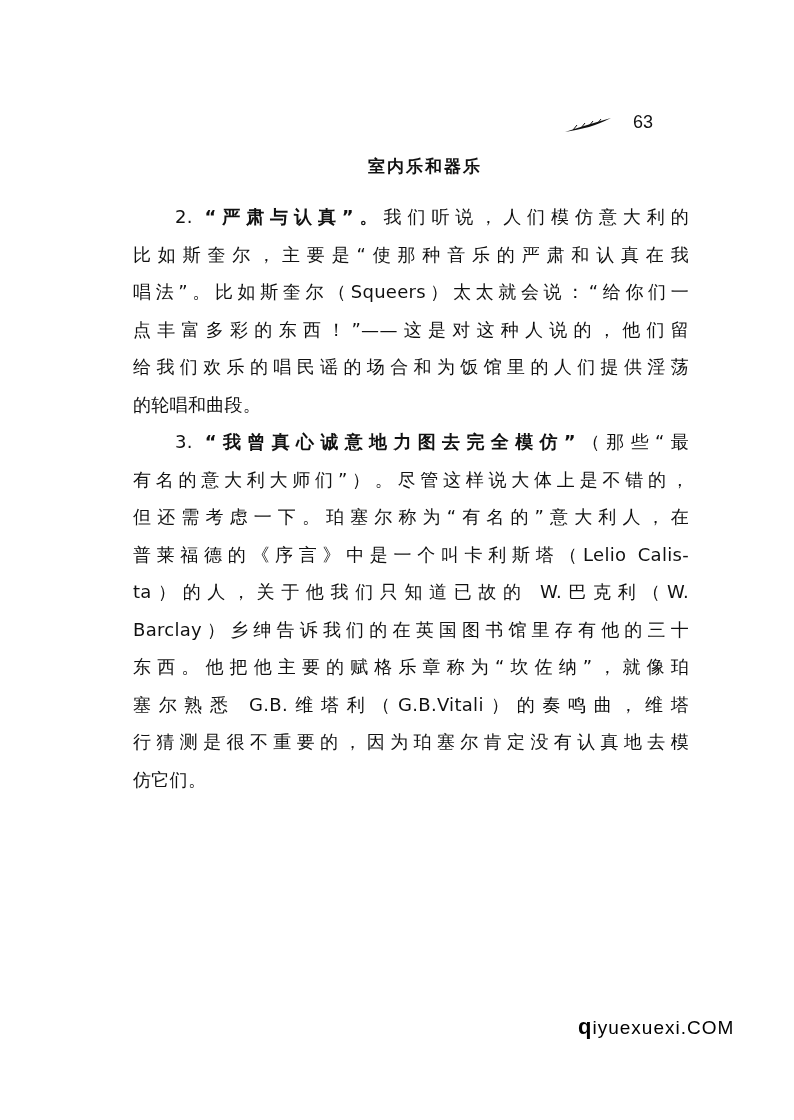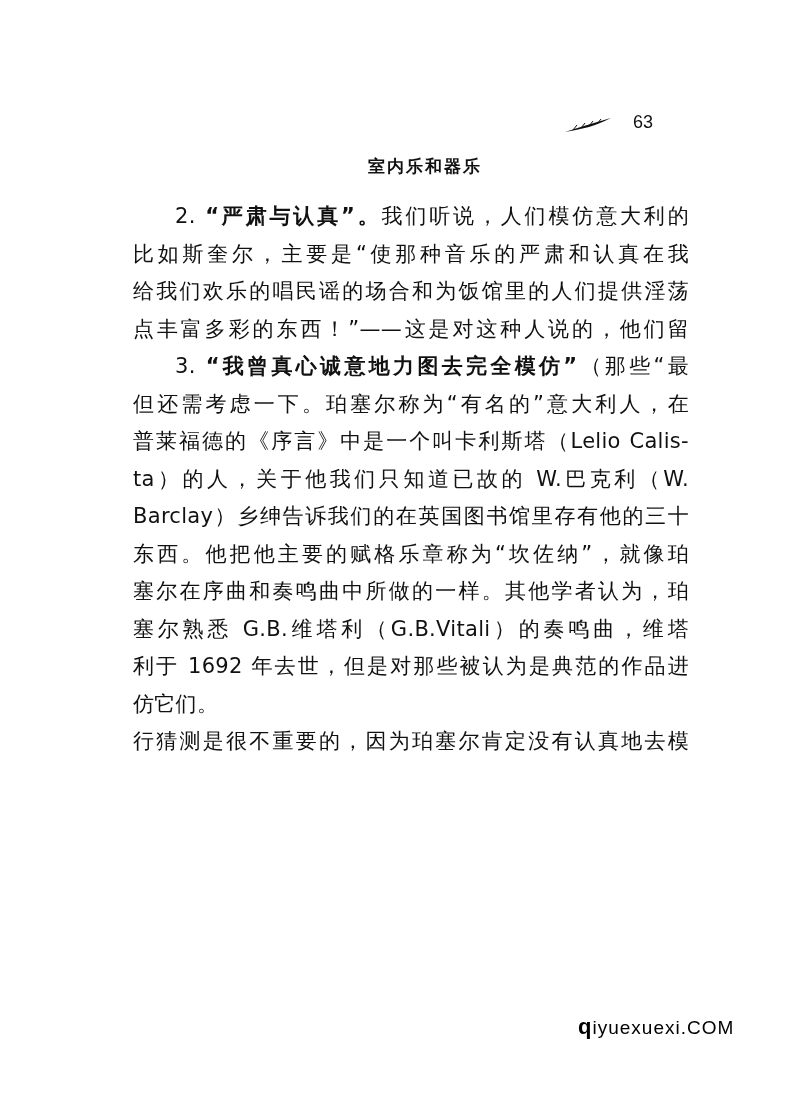--- a/index.html
+++ b/index.html
@@ -5,21 +5,21 @@
     html, body { margin: 0; padding: 0; background: #ffffff; }
     body { width: 794px; height: 1120px; position: relative; overflow: hidden;
            font-family: "DejaVu Serif", "Liberation Serif", serif; color: #111; }
     .header { position: absolute; top: 112px; left: 368px; width: 300px; height: 30px; }
     .running-title { position: absolute; left: 0; top: 0; font-size: 17px; font-weight: bold;
                      letter-spacing: 2px; font-family: "DejaVu Sans", sans-serif; color:#111;margin-top:43px; }
     .ornament { position: absolute; left: 195px; top: 4px; width: 50px; height: 18px; }
     .page-number { position: absolute; left: 265px; top: 0; font-size: 18px;
                    font-family: "Liberation Sans", sans-serif; color:#111; }
     .body-text { position: absolute; top: 198px; left: 133px; width: 556px; }
-    .line { height: 37.5px; line-height: 37.5px; font-size: 21px; white-space: nowrap;
+    .line { height: 37.5px; line-height: 37.5px; font-size: 18px; white-space: nowrap;
             text-align: justify; text-align-last: justify; font-family: "DejaVu Sans", sans-serif;
             letter-spacing: 0.3px; }
     .line.last { text-align-last: left; }
     .line.indent { padding-left: 42px; }
     .bold { font-weight: bold; }
     .watermark { position: absolute; left: 578px; top: 1014px; font-size: 19px;
                  color: #000000; font-family: "Liberation Sans", sans-serif; letter-spacing: 1px; }
     .watermark .q { font-weight: bold; font-size: 22px; }
   </style>
 </head>
@@ -34,34 +34,35 @@
   <span class="page-number">63</span>
 </div>
 
 <div class="body-text">
 
   <div class="line indent">
     <span>2.</span>
     <span class="bold">“严肃与认真”。</span><span>我们听说，人们模仿意大利的</span>
   </div>
   <div class="line">比如斯奎尔，主要是“使那种音乐的严肃和认真在我</div>
+  <div class="line">唱法”。比如斯奎尔（Squeers）太太就会说：“给你们一</div>
+  <div class="line">点丰富多彩的东西！”——这是对这种人说的，他们留</div>
   <div class="line">给我们欢乐的唱民谣的场合和为饭馆里的人们提供淫荡</div>
-  <div class="line">点丰富多彩的东西！”——这是对这种人说的，他们留</div>
+  <div class="line last">的轮唱和曲段。</div>
 
   <div class="line indent">
     <span>3.</span>
     <span class="bold">“我曾真心诚意地力图去完全模仿”</span><span>（那些“最</span>
   </div>
+  <div class="line">有名的意大利大师们”）。尽管这样说大体上是不错的，</div>
   <div class="line">但还需考虑一下。珀塞尔称为“有名的”意大利人，在</div>
   <div class="line">普莱福德的《序言》中是一个叫卡利斯塔（Lelio Calis-</div>
   <div class="line">ta）的人，关于他我们只知道已故的 W.巴克利（W.</div>
   <div class="line">Barclay）乡绅告诉我们的在英国图书馆里存有他的三十</div>
   <div class="line">东西。他把他主要的赋格乐章称为“坎佐纳”，就像珀</div>
-  <div class="line">塞尔在序曲和奏鸣曲中所做的一样。其他学者认为，珀</div>
   <div class="line">塞尔熟悉 G.B.维塔利（G.B.Vitali）的奏鸣曲，维塔</div>
-  <div class="line">利于 1692 年去世，但是对那些被认为是典范的作品进</div>
+  <div class="line">行猜测是很不重要的，因为珀塞尔肯定没有认真地去模</div>
   <div class="line last">仿它们。</div>
-  <div class="line">行猜测是很不重要的，因为珀塞尔肯定没有认真地去模</div>
 </div>
 
 <div class="watermark">
   <span class="q">q</span><span>iyuexuexi.COM</span>
 </div>
 
 </body></html>

